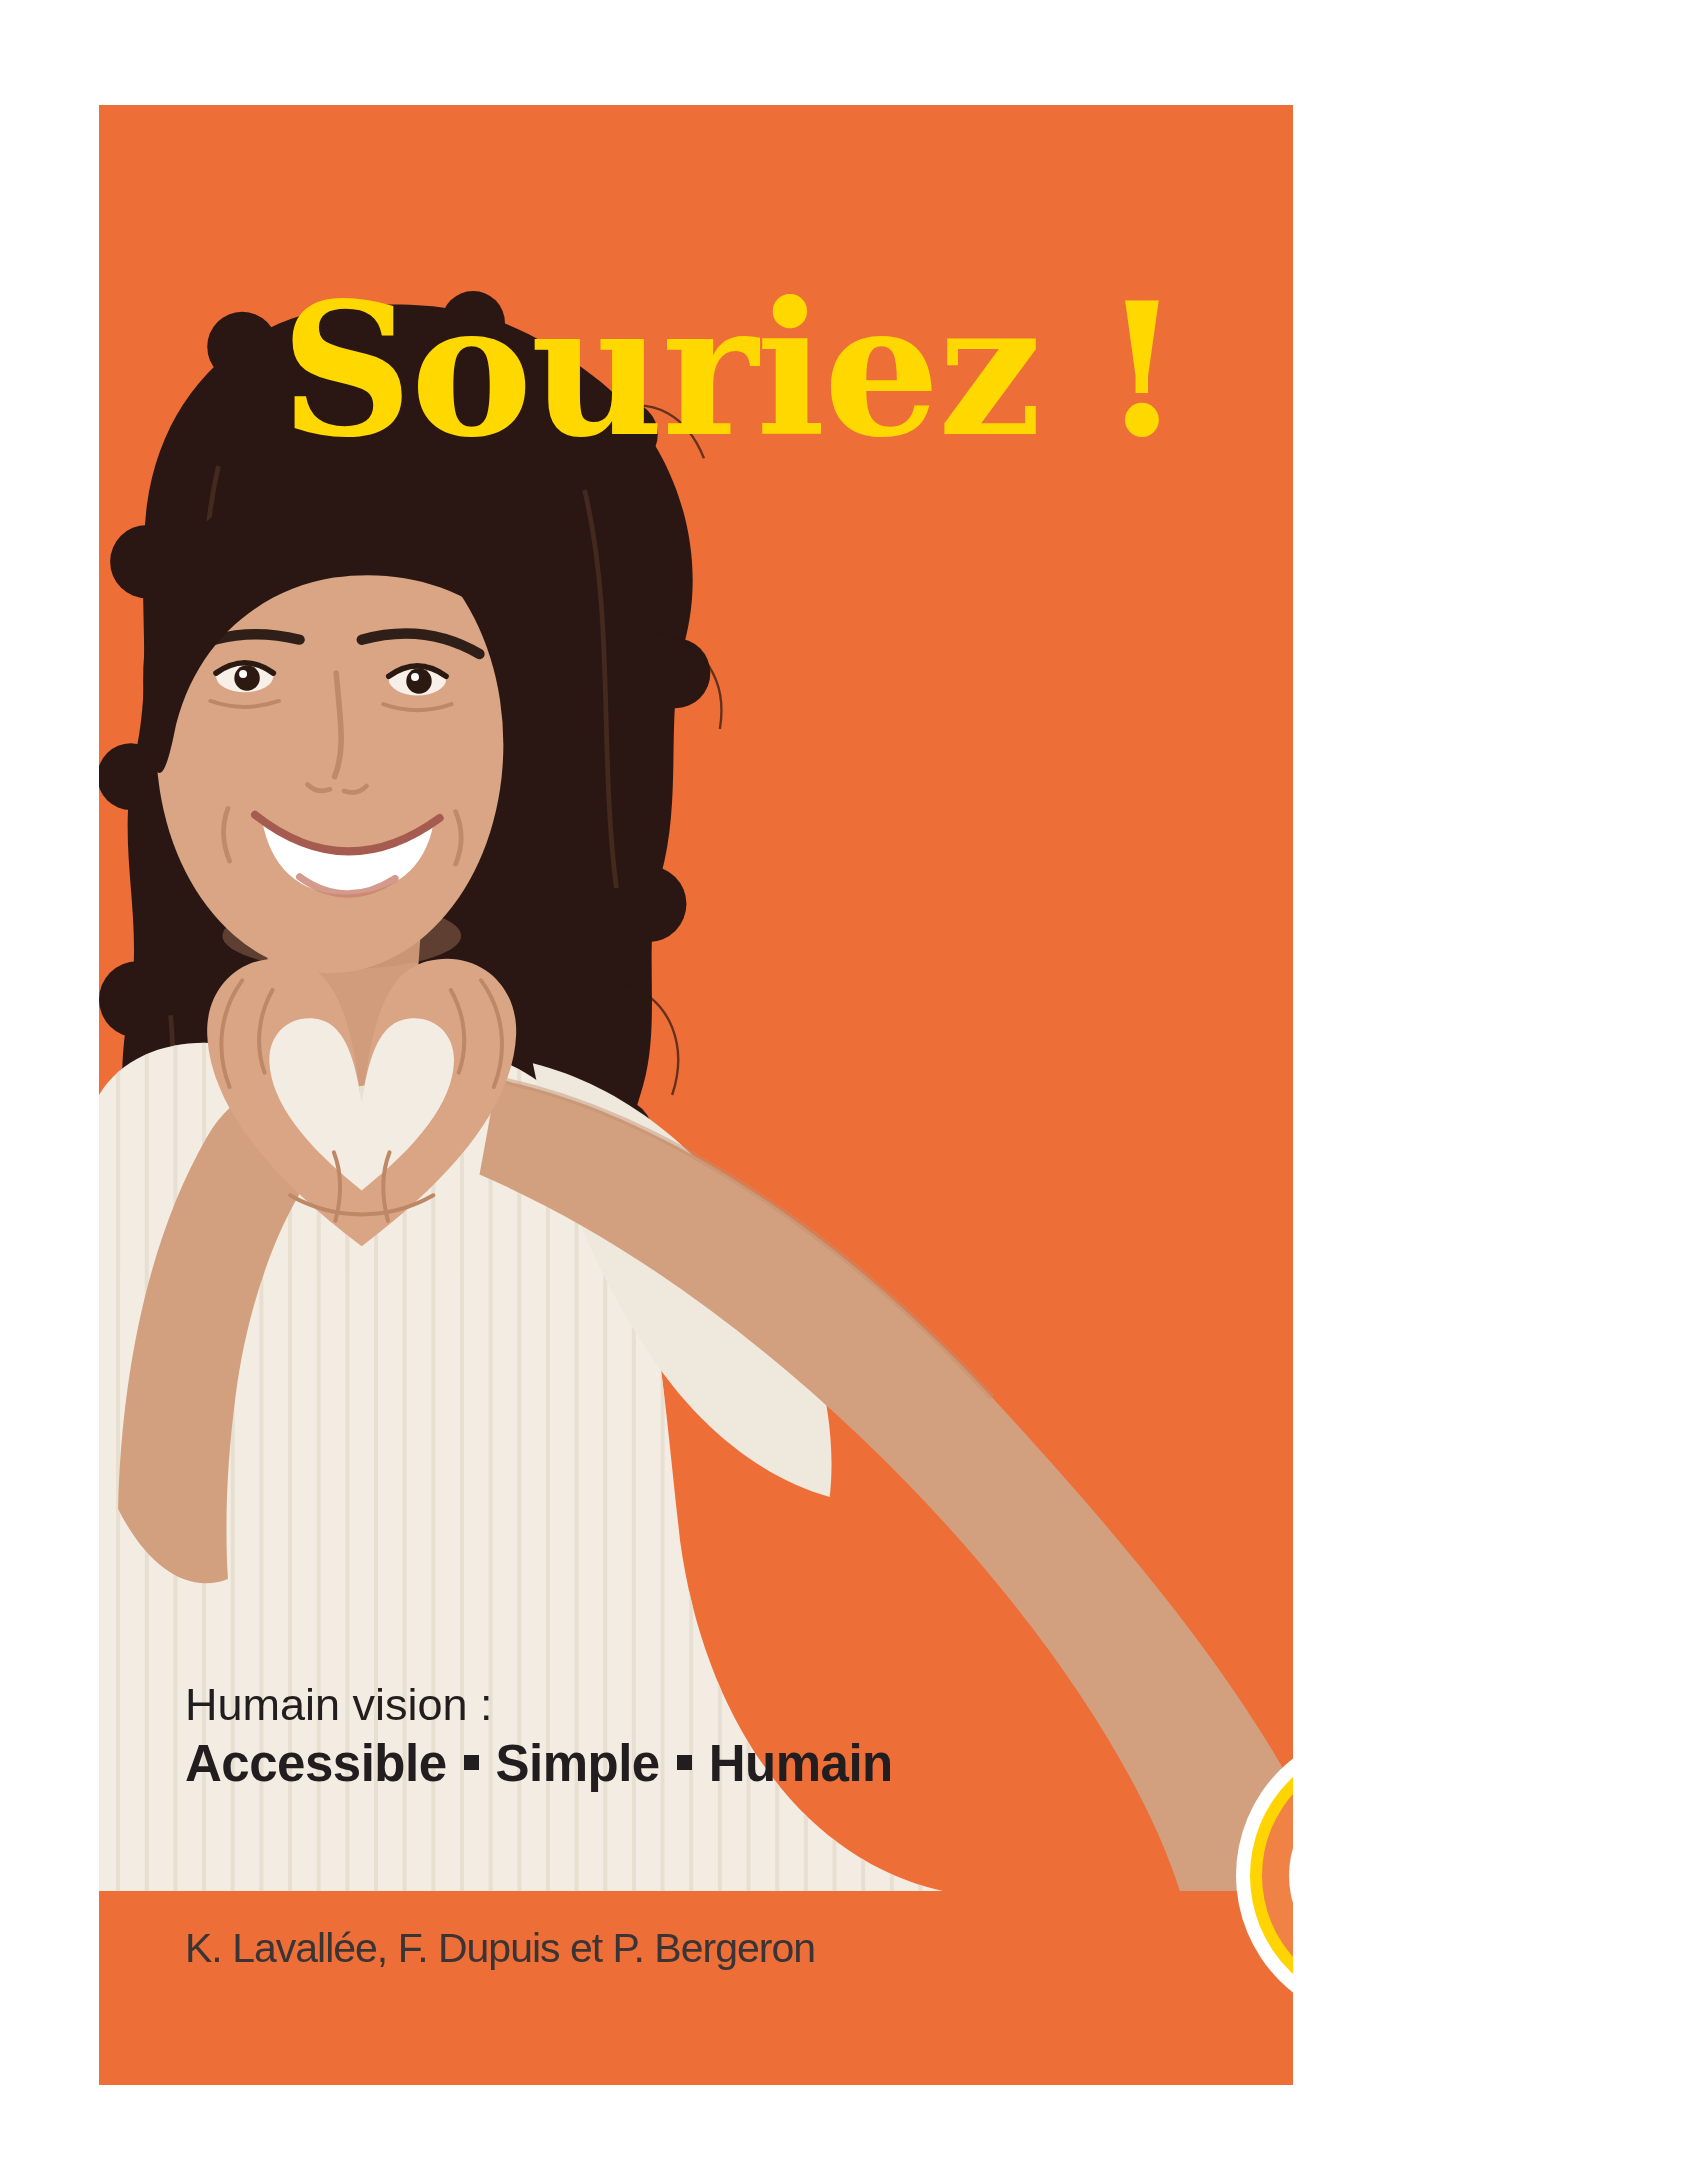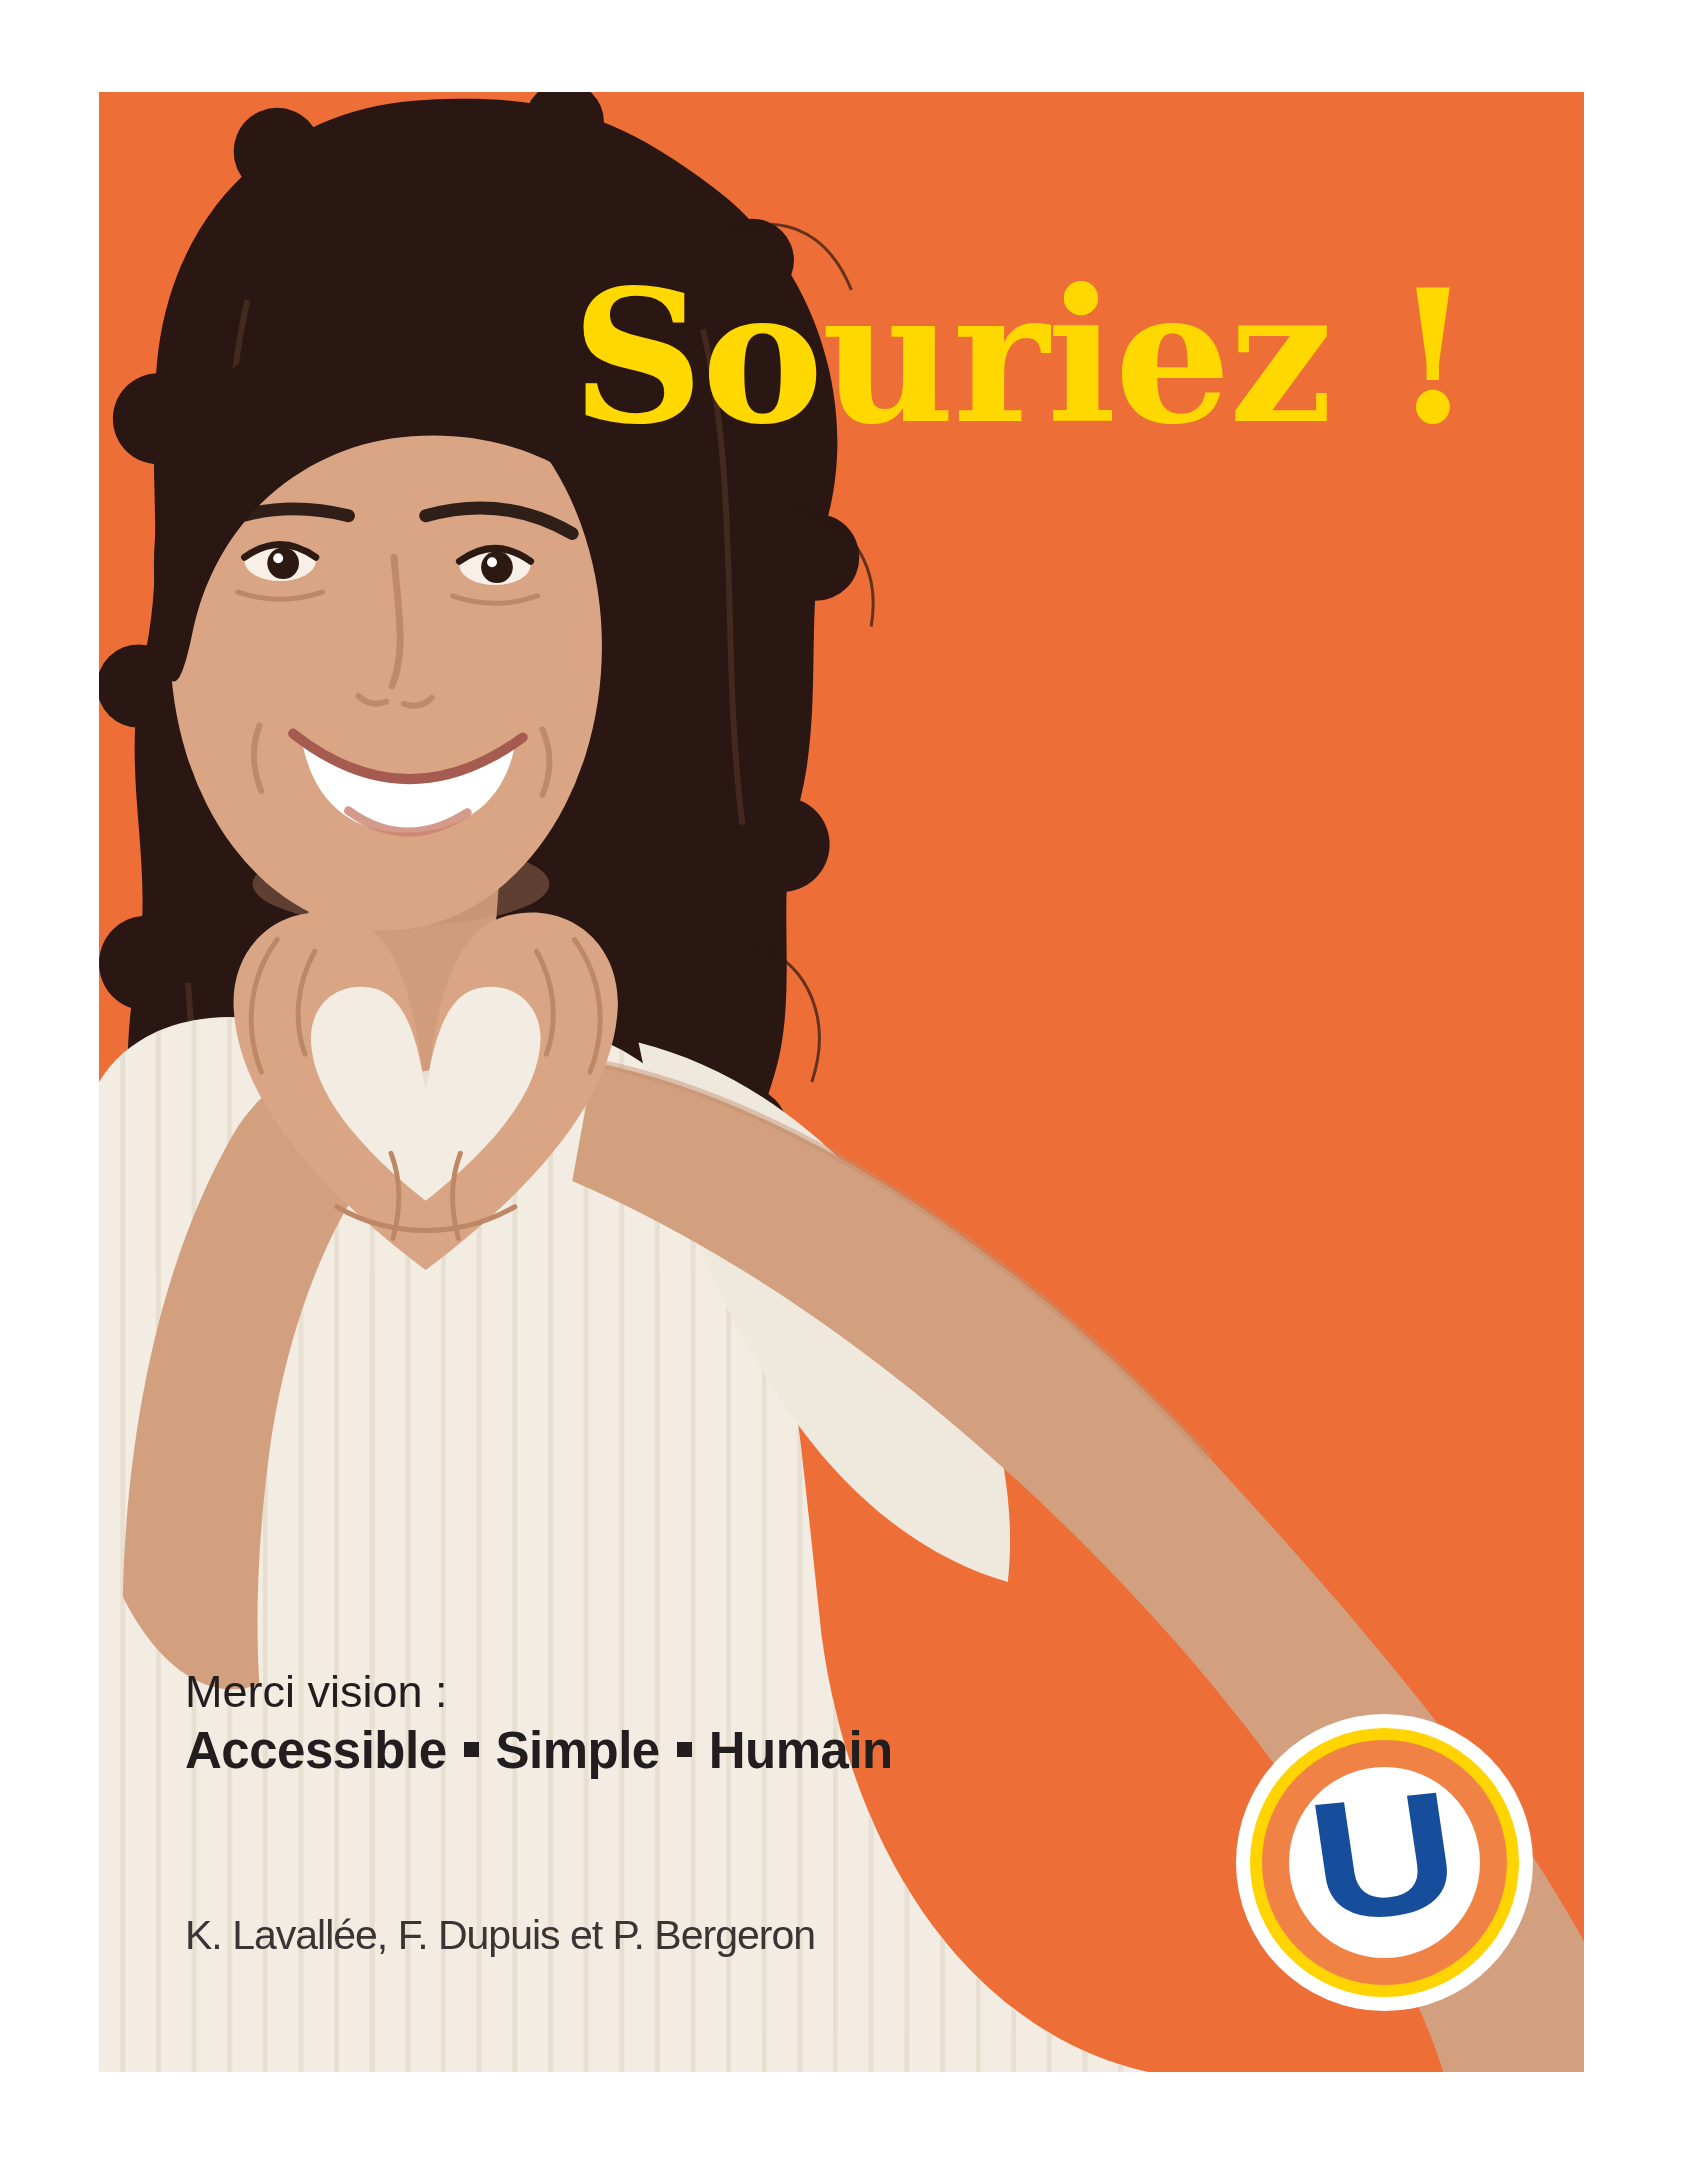--- a/index.html
+++ b/index.html
@@ -6,21 +6,21 @@
     --background-orange:#EE6E38;
     --headline-yellow:#FFD800;
     --logo-yellow:#FFD400;
     --logo-orange:#F08246;
     --logo-blue:#174E9B;
     --text-dark:#221D1E;
   }
   html,body{margin:0;padding:0;background:#ffffff;}
   .page{position:relative;width:1683px;height:2178px;background:#ffffff;overflow:hidden;
         font-family:"Liberation Sans",sans-serif;}
-  .canvas{position:absolute;left:99px;top:92px;width:1485px;height:1980px;
+  .canvas{position:absolute;left:99px;top:105px;width:1194px;height:1980px;
           background:var(--background-orange);overflow:hidden;}
   .photo{position:absolute;left:0;top:0;width:100%;height:100%;display:block;}
 
   .headline{position:absolute;top:173px;right:113px;z-index:4;margin:0;
             font-family:"DejaVu Serif",serif;font-weight:700;font-size:183px;line-height:1;
             letter-spacing:-2px;color:var(--headline-yellow);white-space:nowrap;}
   .subheadline{position:absolute;top:399px;right:113px;z-index:4;text-align:right;
                font-weight:700;font-size:102px;line-height:110px;letter-spacing:-1px;
                color:var(--headline-yellow);}
 
@@ -141,21 +141,21 @@
           <path d="M297,1158 C305,1128 305,1098 295,1072"></path>
           <path d="M363,1158 C355,1128 355,1098 365,1072"></path>
         </g>
       </g>
     </svg>
 
     <h1 class="headline">Souriez !</h1>
     <div class="subheadline">
     </div>
 
-    <div class="botline vision-label">Merci vision :</div>
+    <div class="botline vision-label">Humain vision :</div>
     <div class="botline vision-values">
       <span>Accessible</span><span class="sq"></span><span>Simple</span><span class="sq"></span><span>Humain</span>
     </div>
     <div class="botline signature">K. Lavallée, F. Dupuis et P. Bergeron</div>
 
     <div class="logo">
       <div class="ring ring-yellow">
         <div class="ring ring-orange">
           <div class="logo-disc">
             <span class="logo-u">U</span>

